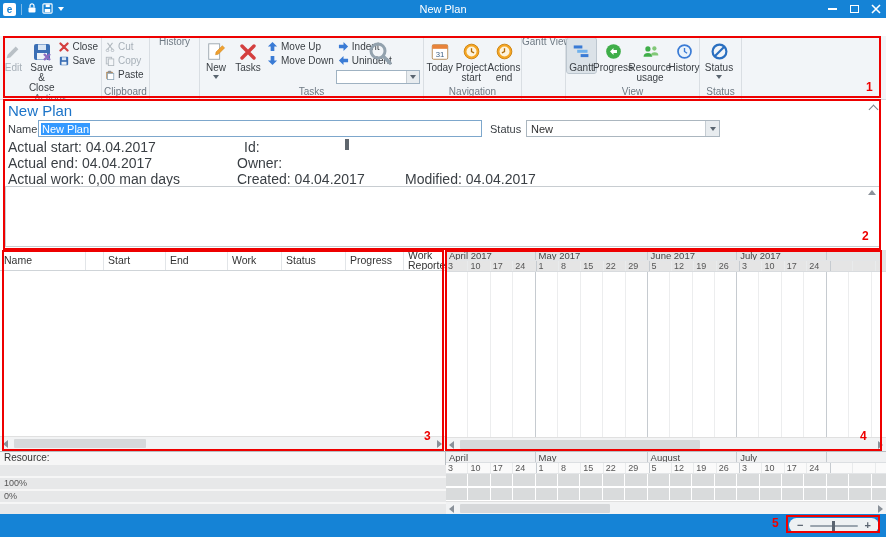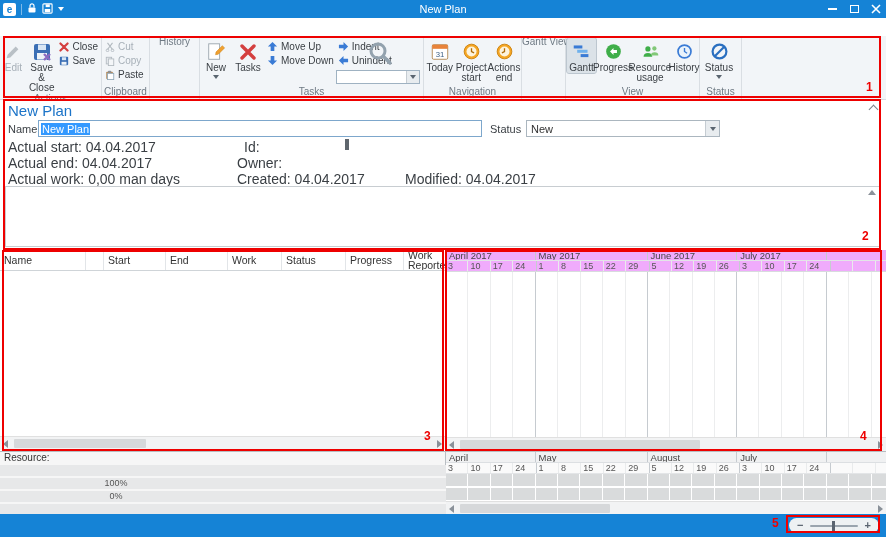--- a/index.html
+++ b/index.html
@@ -80,40 +80,40 @@
   .gridbody { height:165px; background:#fff; }
   .hscroll { position:relative; height:14px; background:#f2f3f4; border-top:1px solid #e0e0e0; }
   .hs-left { position:absolute; left:1px; top:1px; }
   .hs-right { position:absolute; right:1px; top:1px; }
   .tri-l { width:0; height:0; border-top:4px solid transparent; border-bottom:4px solid transparent;
            border-right:5px solid #8a9199; margin:2px; }
   .tri-r { width:0; height:0; border-top:4px solid transparent; border-bottom:4px solid transparent;
            border-left:5px solid #8a9199; margin:2px; }
   .hs-thumb { position:absolute; top:2px; height:9px; background:#d6d8da; border-radius:1px; }
 
-  .ganttpane { position:absolute; left:446px; top:0; width:440px; height:201px; background:#f0abfc; }
+  .ganttpane { position:absolute; left:446px; top:0; width:440px; height:201px; background:#e5e5e5; }
   .g-months { display:flex; height:11px; border-bottom:1px solid #e3e5e7; font-size:9.5px; color:#444; }
   .g-month { border-right:1px solid #c6cbd0; padding-left:3px; white-space:nowrap; overflow:hidden; line-height:11px; }
   .g-weeks { display:flex; height:11px; border-bottom:1px solid #d8dbde; font-size:9px; color:#555; }
   .wgroup { display:flex; border-right:1px solid #c6cbd0; }
   .g-week { width:22.4px; border-right:1px solid #e9ebec; padding-left:2px; line-height:11px; overflow:hidden; }
   .g-week:last-child { border-right:none; }
   .g-body { display:flex; height:165px; }
   .g-bmonth { border-right:1px solid #c6cbd0;
               background:repeating-linear-gradient(to right, #fff 0 21.4px, #ecedee 21.4px 22.4px); }
   .g-fill { flex:1; background:repeating-linear-gradient(to right, #fff 0 21.4px, #ecedee 21.4px 22.4px); }
   .g-fillhead { flex:1; }
 
   
   .resource { position:absolute; left:0; top:451px; width:886px; height:63px; border-top:1px solid #b8bcc0; background:#f6f6f6; }
   .res-left { position:absolute; left:0; top:0; width:446px; height:63px; border-right:1px solid #b9bec3; }
   .res-caption { position:absolute; left:4px; top:0; height:12px; line-height:12px; font-size:10px; color:#333; }
   .res-stripes { position:absolute; left:0; top:13px; width:446px; height:50px;
                  background:repeating-linear-gradient(to bottom, #e7e8e9 0 11px, #f6f6f6 11px 13px); }
-  .res-scale { position:absolute; width:224px; text-align:center; font-size:9px; color:#555; }
+  .res-scale { position:absolute; width:224px; text-align:left; font-size:9px; color:#555; }
   .res-right { position:absolute; left:446px; top:0; width:440px; height:63px; }
   .r-months { display:flex; height:11px; background:#f0f1f2; border-bottom:1px solid #dcdfe2; font-size:9.5px; color:#444; }
   .r-weeks { display:flex; height:11px; background:#fafafa; border-bottom:1px solid #e3e5e7; font-size:9px; color:#555; }
   .r-cells { height:27px;
              background-image:repeating-linear-gradient(to bottom, transparent 0 12px, #fff 12px 13.5px),
                               repeating-linear-gradient(to right, #d9dbdc 0 21.4px, #fff 21.4px 22.4px); }
 
   
   .bottombar { position:absolute; left:0; top:514px; width:886px; height:23px; background:#1583d6; }
   .zoom { position:absolute; right:7px; top:4px; width:90px; height:15px; background:#eef1f3;

